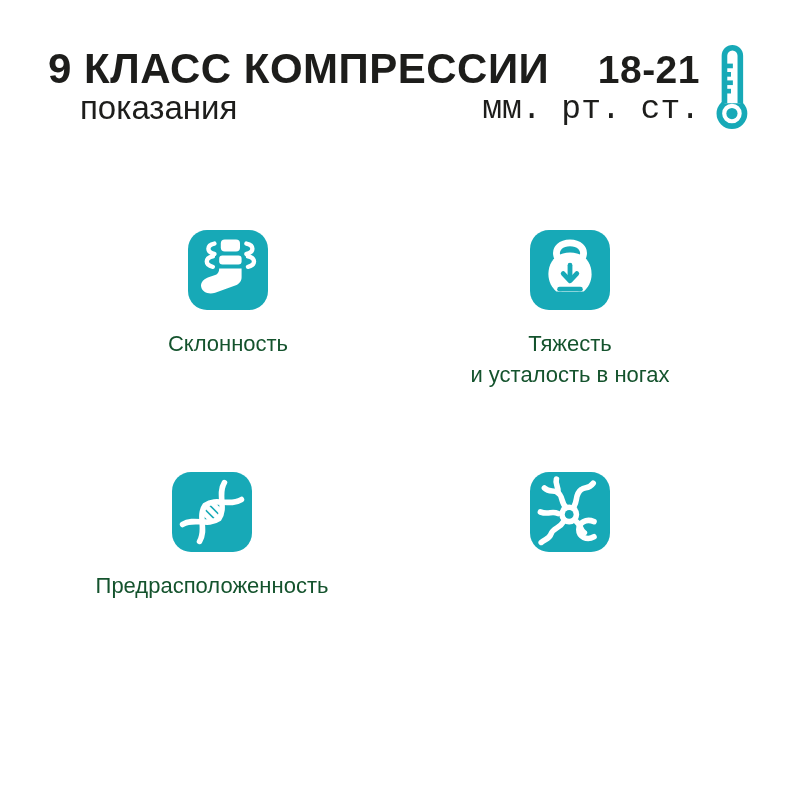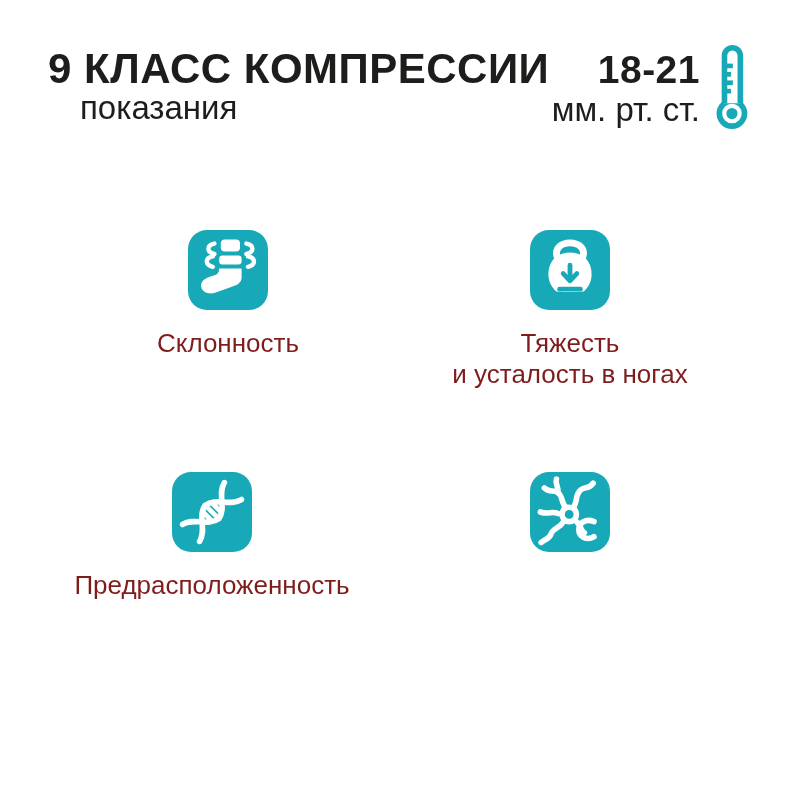--- a/index.html
+++ b/index.html
@@ -14,35 +14,35 @@
   .subtitle{
     position:absolute;left:44px;top:88px;font-size:33px;line-height:1.2;
     font-weight:500;color:#1d1d1b;margin-left:36px;
   }
   .pressure-value{
     position:absolute;right:100px;top:50px;font-size:39px;line-height:1;
     font-weight:800;color:#1d1d1b;text-align:right;letter-spacing:.5px;margin-left:29px;
   }
   .pressure-unit{
     position:absolute;right:100px;top:93px;font-size:33px;line-height:1;
-    font-weight:500;color:#1d1d1b;text-align:right;
+    font-weight:500;color:#1d1d1b;text-align:right;font-family:Liberation Mono, monospace;
   }
   .thermo{position:absolute;left:703px;top:40px;}
   .card{position:absolute;width:360px;text-align:center;}
   .card.c1{left:48px;top:230px;}
   .card.c2{left:390px;top:230px;}
   .card.c3{left:32px;top:472px;}
   .card.c4{left:390px;top:472px;}
   .tile{
     width:80px;height:80px;border-radius:19px;background:#17a9b7;
     margin:0 auto;display:flex;align-items:center;justify-content:center;
   }
   .tile svg{display:block;}
   .caption{
-    margin-top:18px;font-size:26px;line-height:31px;font-weight:500;color:#7f1d1d;
+    margin-top:18px;font-size:22px;line-height:31px;font-weight:500;color:#14532d;
   }
 </style>
 </head>
 <body>
 
 <div class="page">
 
   <div class="title">9 КЛАСС КОМПРЕССИИ</div>
   <div class="subtitle">показания</div>
 

